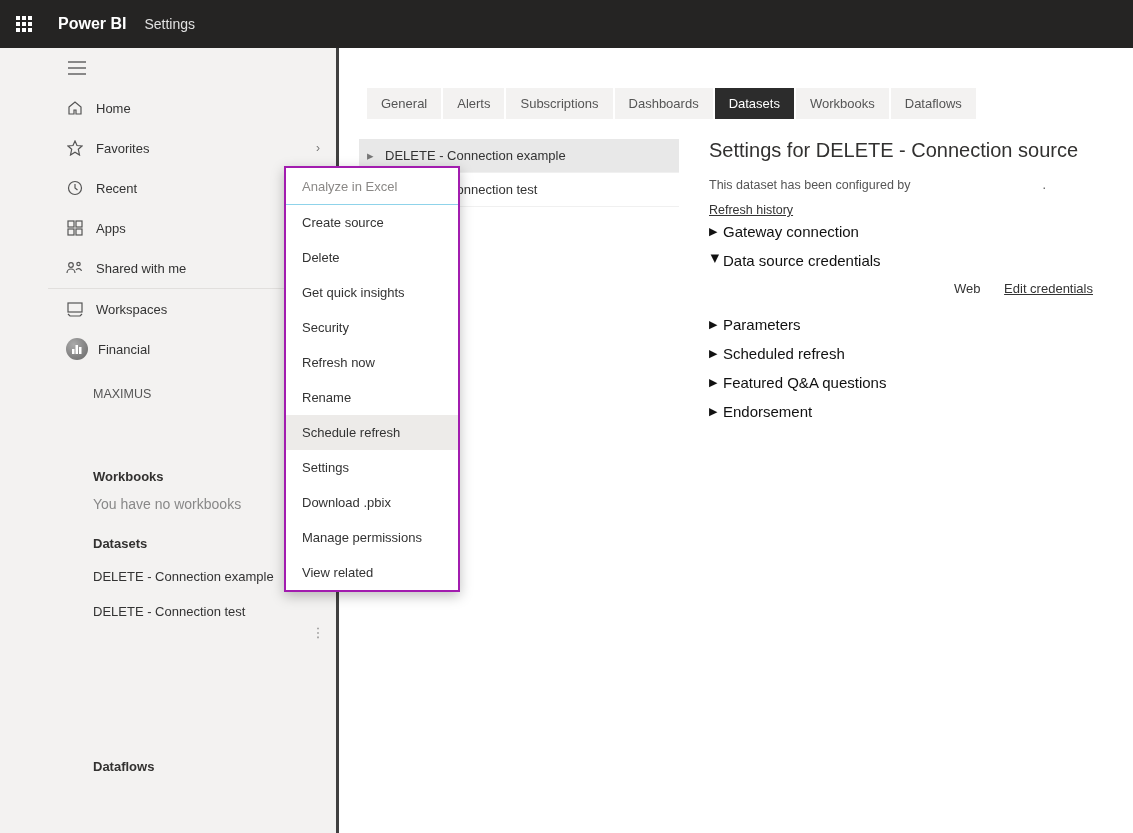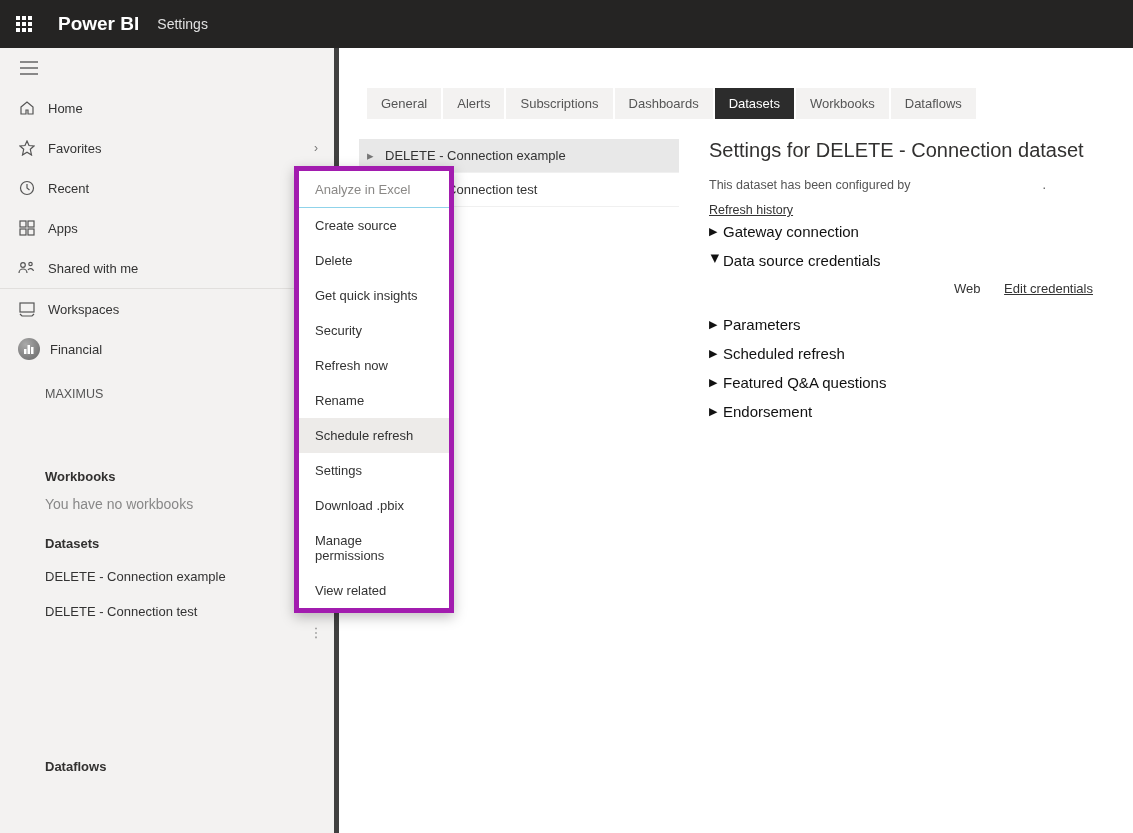--- a/index.html
+++ b/index.html
@@ -2,27 +2,27 @@
 <html><head>
   <meta charset="utf-8">
   <style>
     * { box-sizing: border-box; margin: 0; padding: 0; }
     body { font-family: "Segoe UI", -apple-system, sans-serif; font-size: 13px; color: #333; background: #fff; width: 1133px; height: 833px; overflow: hidden; }
 
     
     .header { height: 48px; background: #252423; color: #fff; display: flex; align-items: center; padding: 0 12px; }
     .waffle { width: 24px; height: 24px; display: grid; grid-template-columns: repeat(3,4px); grid-template-rows: repeat(3,4px); gap: 2px; align-content: center; justify-content: center; }
     .waffle div { background: #fff; }
-    .brand { font-weight: 600; font-size: 19px; margin-left: 22px; }
+    .brand { font-weight: 600; font-size: 16px; margin-left: 22px; }
     .crumb { margin-left: 18px; font-size: 14px; color: #e1e1e1; }
 
     .app { display: flex; height: calc(833px - 48px); }
 
     
-    .sidebar { width: 339px; background: #f3f2f1; border-right: 5px solid #404040; display: flex; flex-direction: column; position: relative; }
+    .sidebar { width: 339px; background: #f3f2f1; border-right: 3px solid #404040; display: flex; flex-direction: column; position: relative; padding-left: 48px; }
     .hamburger { height: 40px; display: flex; align-items: center; padding-left: 20px; }
     .hamburger svg { stroke: #666; }
     .navlist { list-style: none; }
     .navitem { height: 40px; display: flex; align-items: center; padding-left: 18px; color: #333; cursor: pointer; position: relative; }
     .navicon { width: 18px; height: 18px; margin-right: 12px; display:flex; align-items:center; justify-content:center; color:#555; }
     .navlabel { font-size: 13px; }
     .navitem .chev { position: absolute; right: 16px; color:#767676; font-size:12px; }
     .sep { height: 1px; background: #e1dfdd; margin-left: 0; }
     .ws-circle { width:22px; height:22px; border-radius:50%; background: radial-gradient(circle at 35% 30%, #aaa, #666); margin-right: 10px; display:flex;align-items:center;justify-content:center; color:#fff; font-size:10px; }
 
@@ -53,21 +53,21 @@
     .panel-title { font-size:20px; font-weight:400; color:#323130; margin-bottom:16px; }
     .panel-sub { font-size:12.5px; color:#555; margin-bottom:10px; }
     .link { text-decoration: underline; color:#333; cursor:pointer; font-size:12.5px; display:inline-block; margin-bottom:0; }
     .acc { font-size:15px; color:#111; padding:6px 0; cursor:pointer; display:flex; align-items:center; }
     .acc .caret { width:12px; display:inline-block; font-size:11px; margin-right:2px; }
     .acc .caret.open { transform: rotate(90deg); }
     .cred-row { padding:6px 0 14px 22px; font-size:13px;text-align:right; }
     .cred-row .edit { text-decoration:underline; margin-left:20px; cursor:pointer; }
 
     
-    .context-menu { position:absolute; left:294px; top:166px; width:160px; background:#fff; border:5px solid #a21caf; box-shadow:0 4px 12px rgba(0,0,0,0.25); z-index:100; }
+    .context-menu { position:absolute; left:284px; top:166px; width:176px; background:#fff; border:2px solid #a21caf; box-shadow:0 4px 12px rgba(0,0,0,0.25); z-index:100; }
     .ctx-item { padding:10px 16px; font-size:13px; color:#333; cursor:pointer; }
     .ctx-item.first { border-bottom:1px solid #8fd3ea; color:#8a8886; border-top:1px solid transparent;}
     .ctx-item.hl { background:#edebe9; }
 
     svg { display:block; }
   </style>
 </head>
 <body>
 
 <div class="header">
@@ -202,21 +202,21 @@
             <span>▸</span>
             <span>DELETE - Connection example</span>
           </div>
           <div class="ds-row">
             <span>▸</span>
             <span>DELETE - Connection test</span>
           </div>
         </div>
 
         <div class="rightpanel" style="padding-top:0;">
-          <div class="panel-title">Settings for DELETE - Connection dataset</div>
+          <div class="panel-title">Settings for DELETE - Connection source</div>
           <div class="panel-sub"><span>This dataset has been configured by</span>&nbsp;&nbsp;&nbsp;&nbsp;&nbsp;&nbsp;&nbsp;&nbsp;&nbsp;&nbsp;&nbsp;&nbsp;&nbsp;&nbsp;&nbsp;&nbsp;&nbsp;&nbsp;&nbsp;&nbsp;&nbsp;&nbsp;&nbsp;&nbsp;&nbsp;&nbsp;&nbsp;&nbsp;&nbsp;&nbsp;&nbsp;&nbsp;&nbsp;&nbsp;&nbsp;&nbsp;&nbsp;&nbsp;.</div>
           <a class="link">Refresh history</a>
 
           <div class="acc">
               <span class="caret">▶</span>
               <span>Gateway connection</span>
             </div>
           <div class="acc">
               <span class="caret open">▶</span>
               <span>Data source credentials</span>

